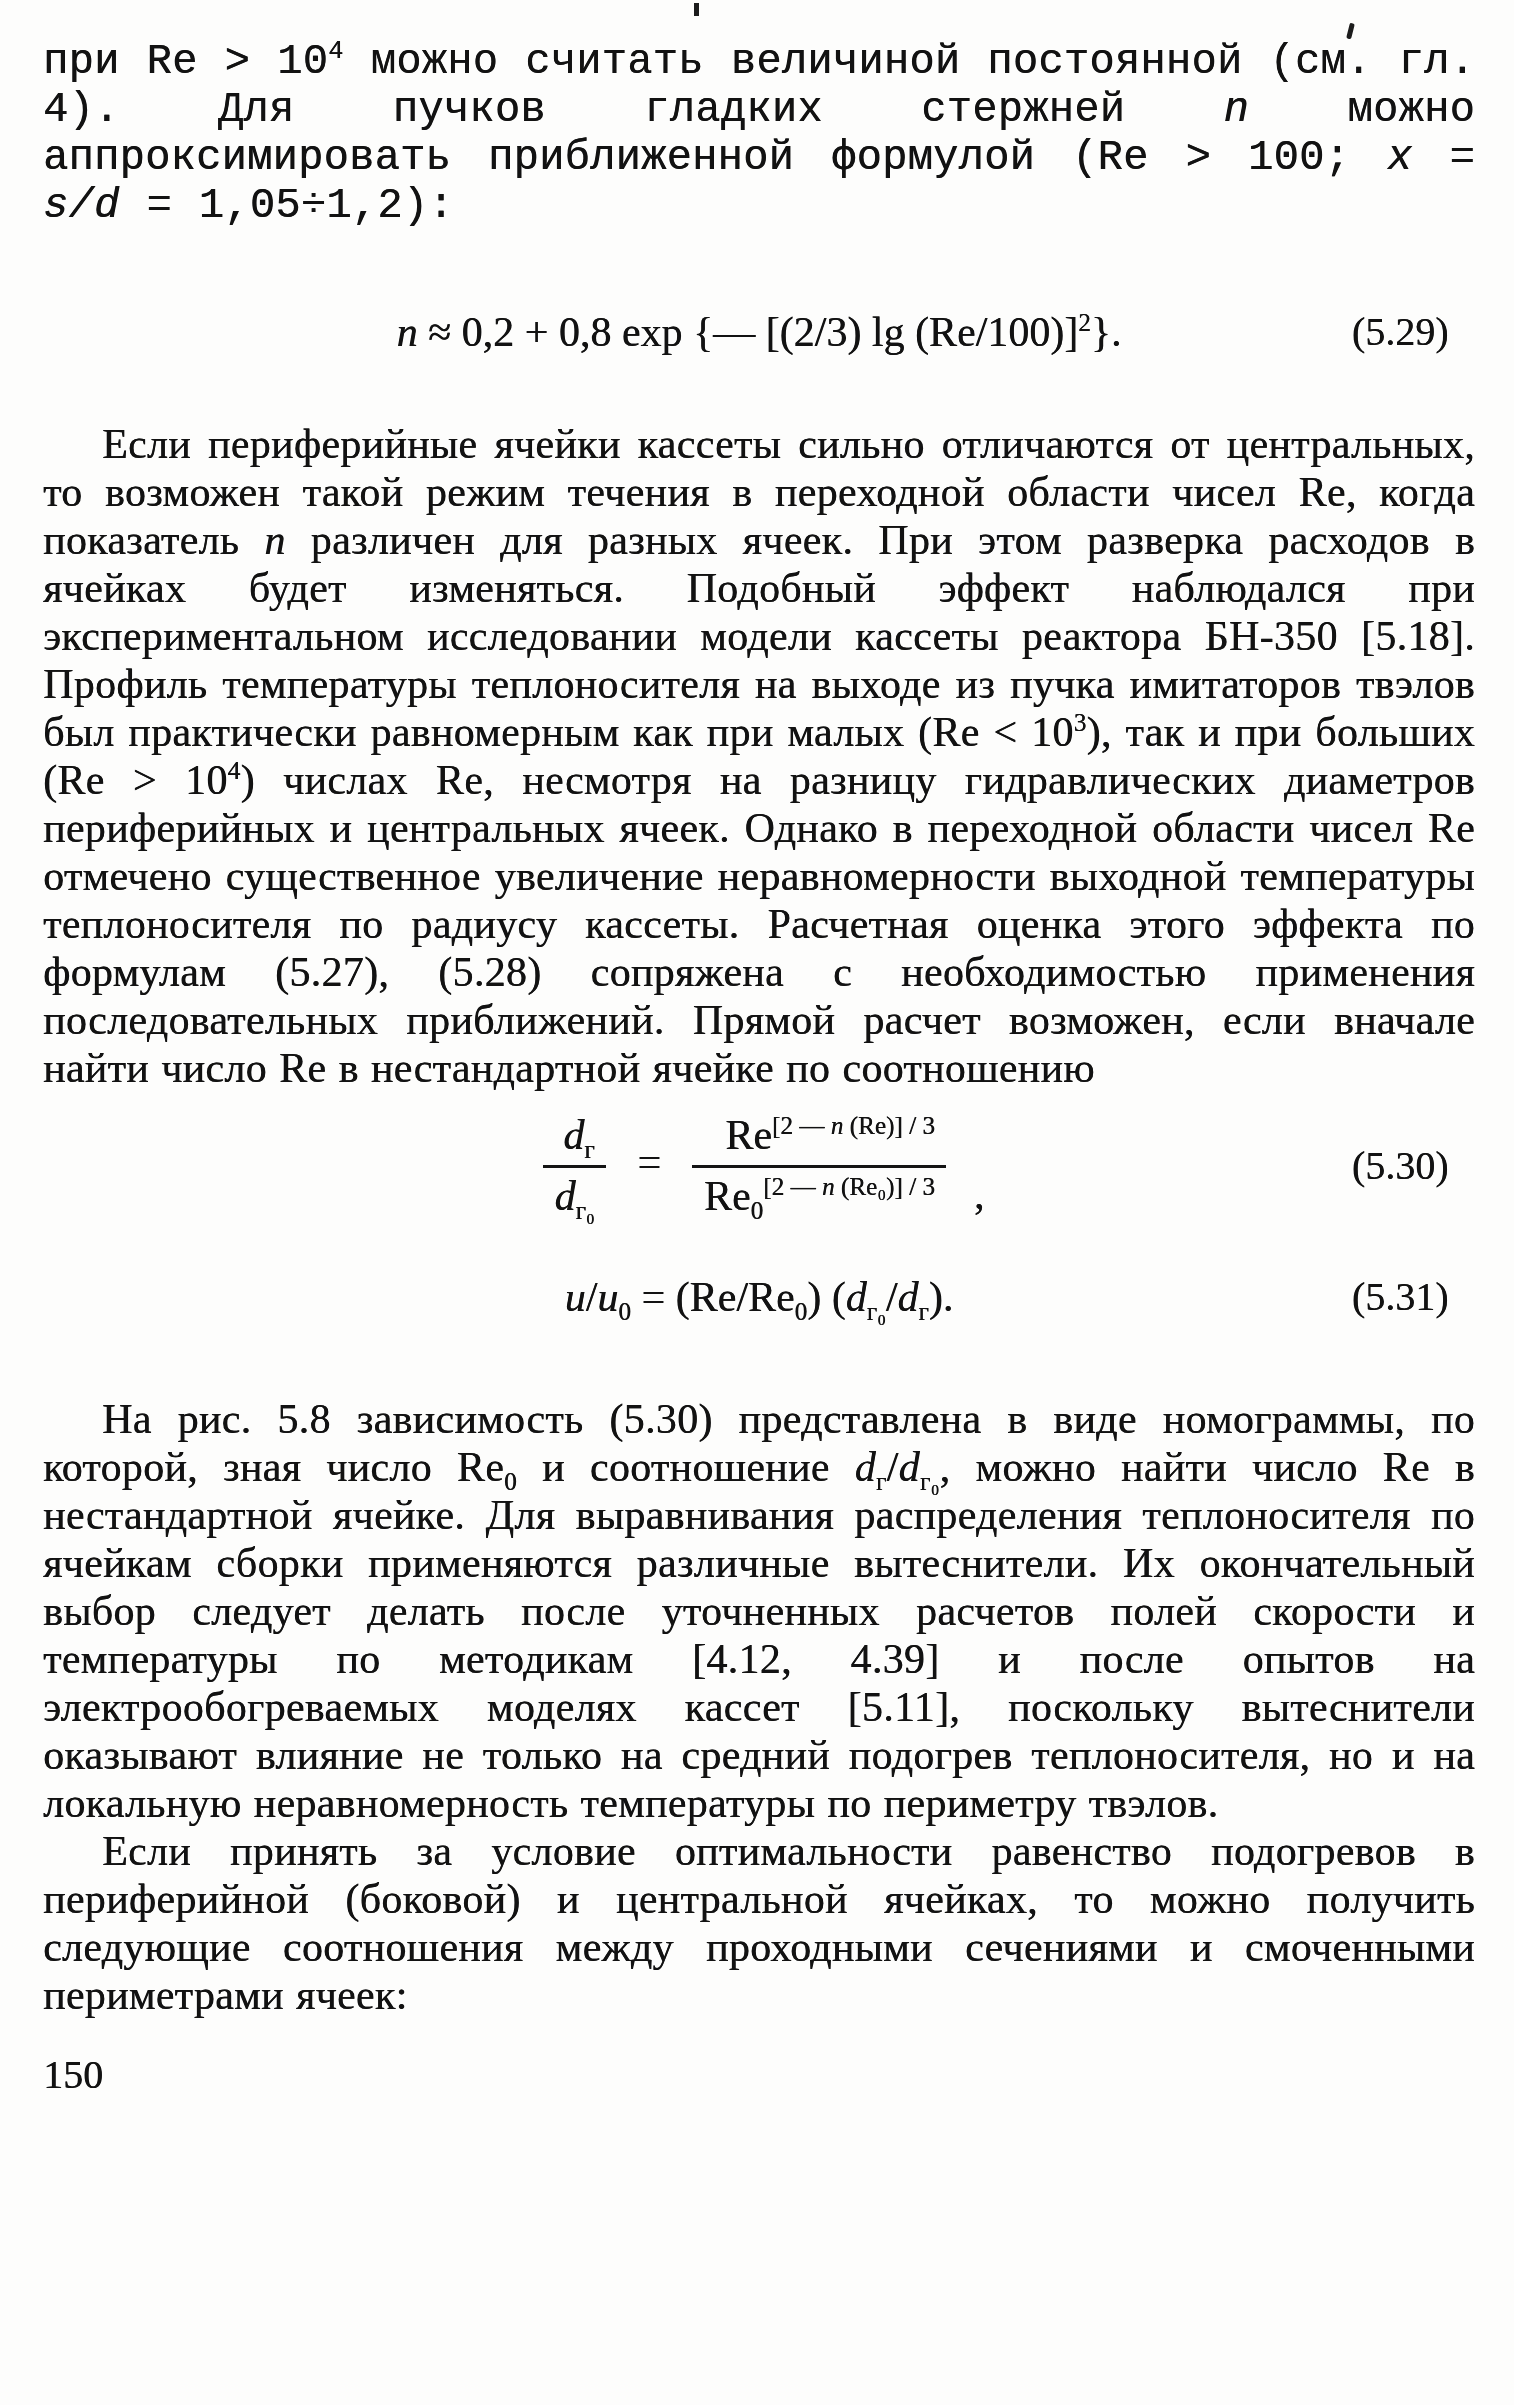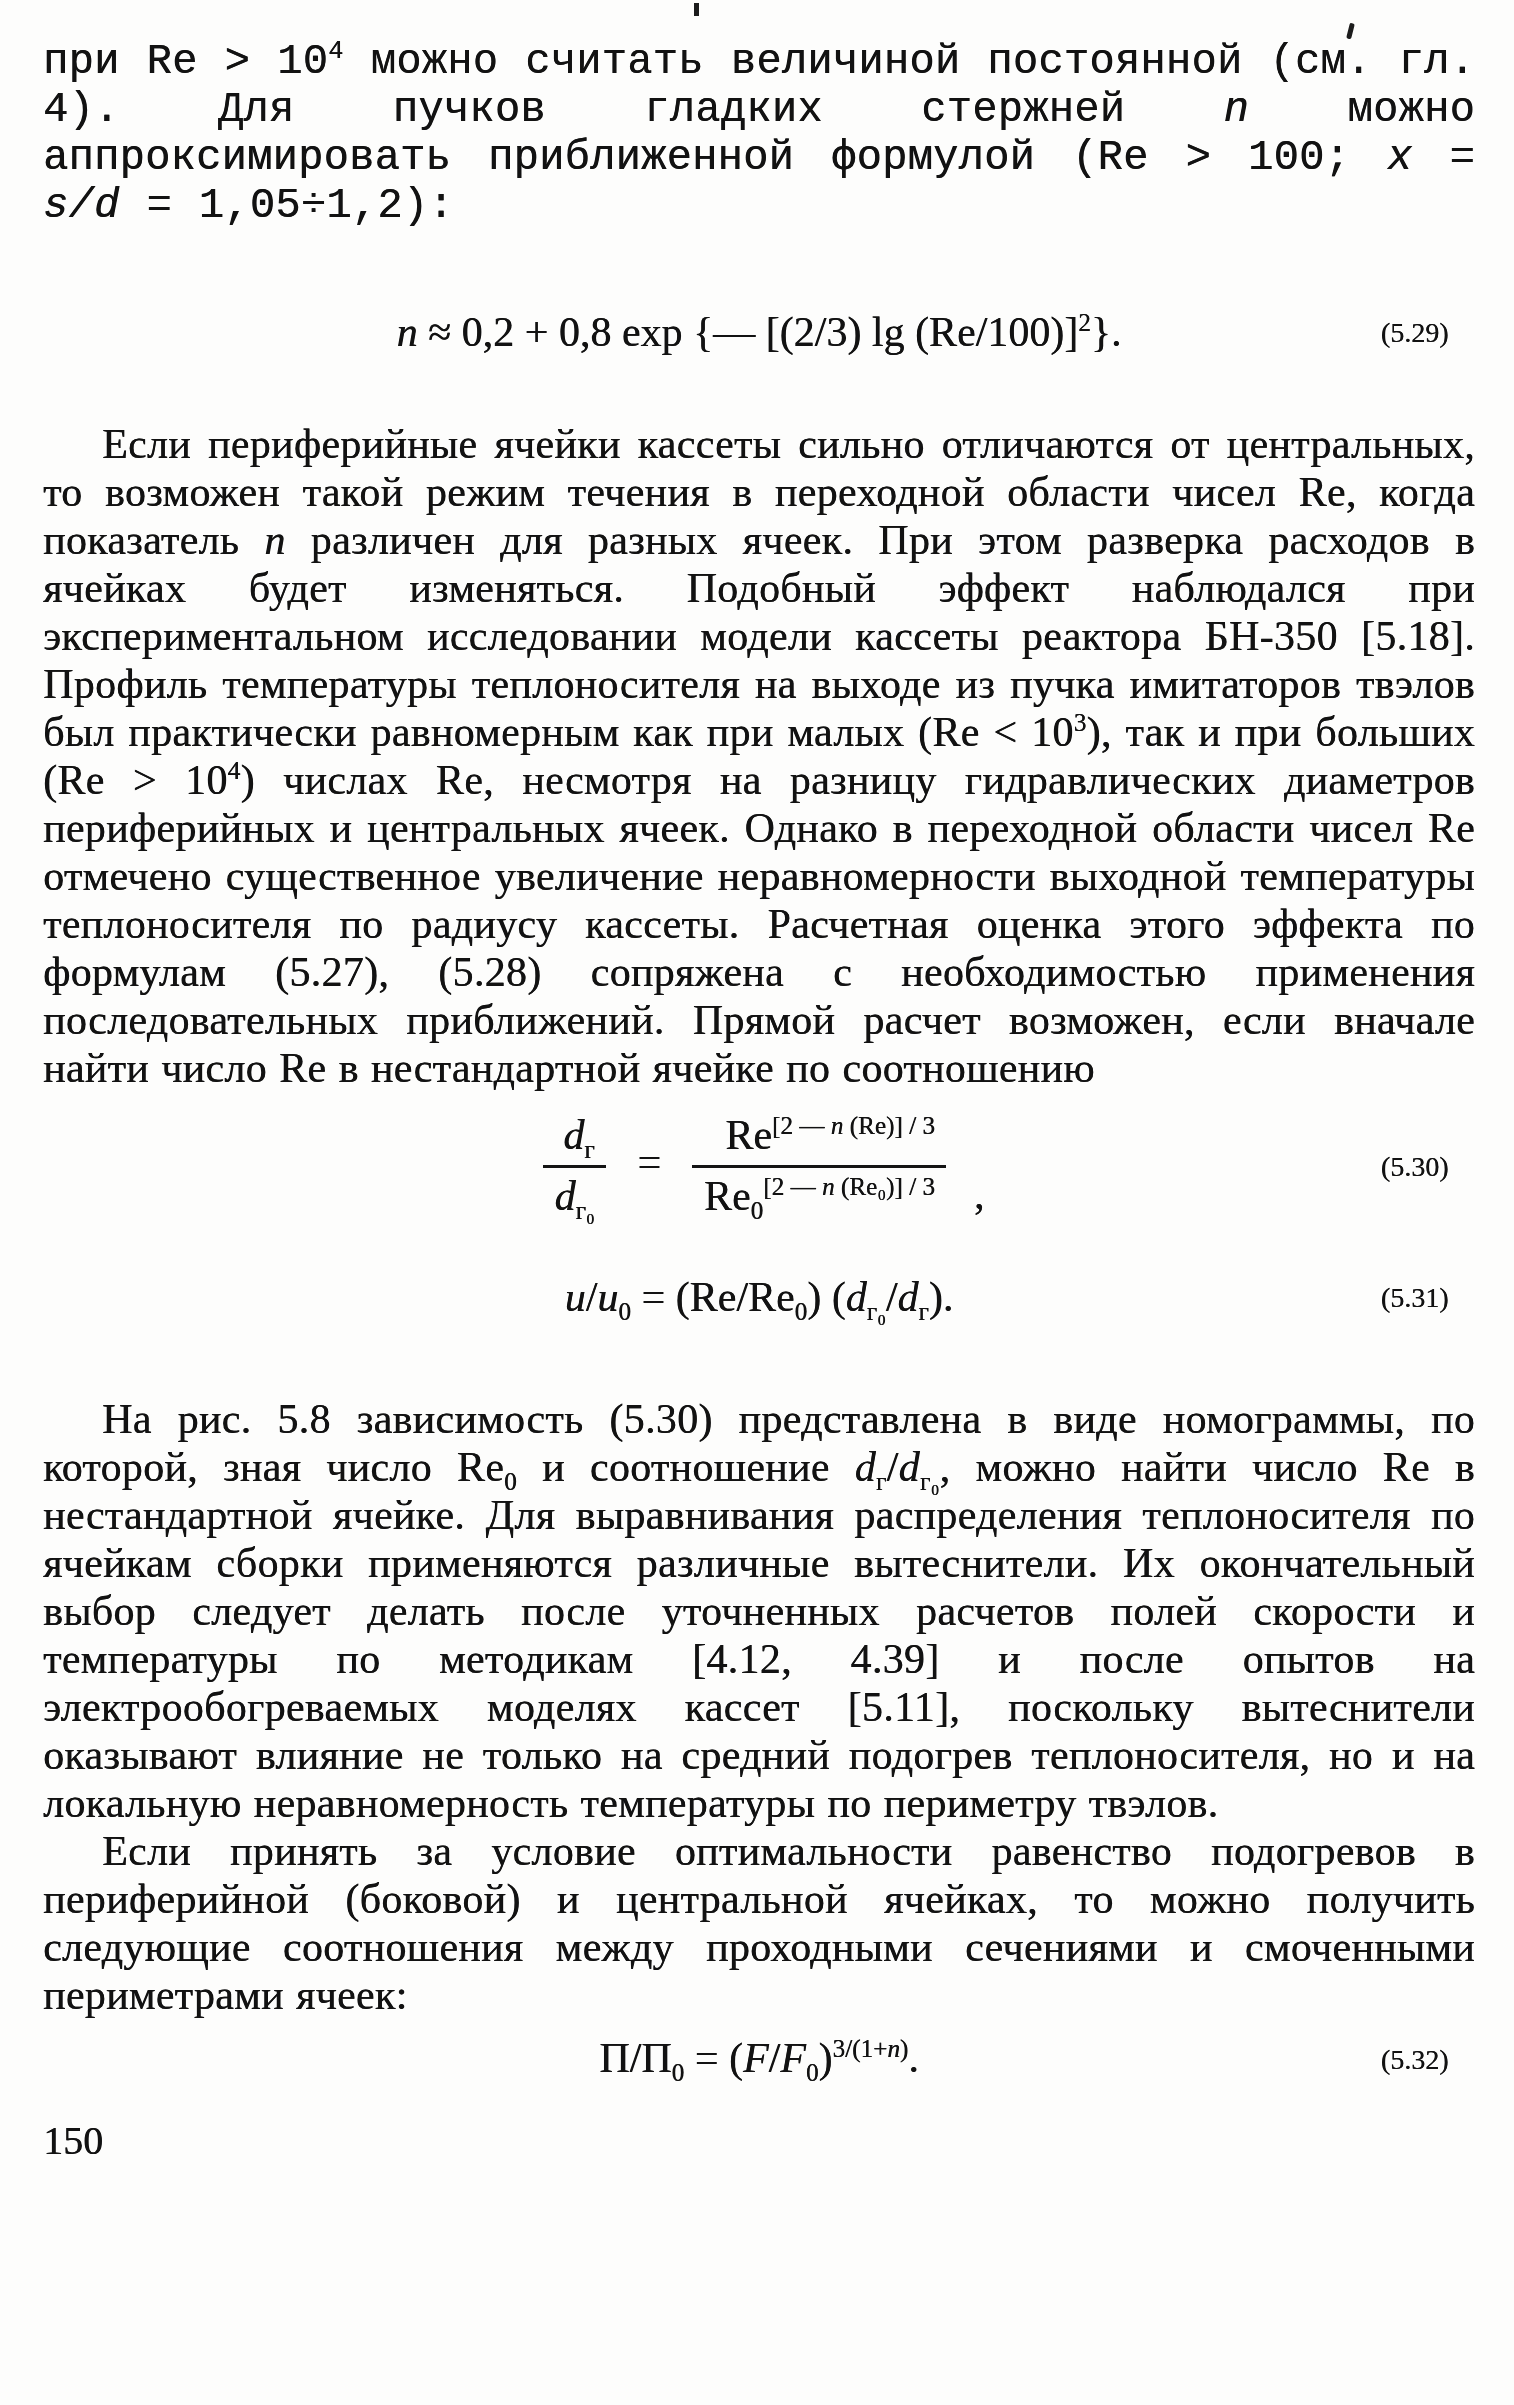--- a/index.html
+++ b/index.html
@@ -44,21 +44,21 @@
     line-height: 1.25;
     text-align: center;
     text-shadow: 0.4px 0 0 currentColor;
     white-space: nowrap;
   }
   .eq-no {
     position: absolute;
     right: 26.5px;
     top: 50%;
     transform: translateY(-50%);
-    font-size: 28px;
+    font-size: 40px;
   }
   .frac {
     display: inline-block;
     vertical-align: middle;
     text-align: right;
     margin: 0 9.5px;
   }
   .frac .num, .frac .den { display: block; padding: 2.8px 11.4px; }
   .frac .den { border-top: 3.8px solid #141414; }
   .eq-eq { margin: 0 11.4px; }
@@ -117,22 +117,18 @@
 
     <div class="equation eq531">
       <span class="eq-body"><span class="i">u</span><span>/</span><span class="i">u</span><span class="sub">0</span><span> = (Re/Re</span><span class="sub">0</span><span>) (</span><span class="i">d</span><span class="sub">г₀</span><span>/</span><span class="i">d</span><span class="sub">г</span><span>).</span></span>
       <span class="eq-no">(5.31)</span>
     </div>
 
     <p class="para indent"><span>На рис. 5.8 зависимость (5.30) представлена в виде номограммы, по которой, зная число Re</span><span class="sub">0</span><span> и соотношение </span><span class="i">d</span><span class="sub">г</span><span>/</span><span class="i">d</span><span class="sub">г₀</span><span>, можно найти число Re в нестандартной ячейке. Для выравнивания распределения теплоносителя по ячейкам сборки применяются различные вытеснители. Их окончательный выбор следует делать после уточненных расчетов полей скорости и температуры по методикам [4.12, 4.39] и после опытов на электрообогреваемых моделях кассет [5.11], поскольку вытеснители оказывают влияние не только на средний подогрев теплоносителя, но и на локальную неравномерность температуры по периметру твэлов.</span></p>
 
     <p class="para indent"><span>Если принять за условие оптимальности равенство подогревов в периферийной (боковой) и центральной ячейках, то можно получить следующие соотношения между проходными сечениями и смоченными периметрами ячеек:</span></p>
 
-    <div class="equation eq532">
-      <span class="eq-body"><span>П/П</span><span class="sub">0</span><span> = (</span><span class="i">F</span><span>/</span><span class="i">F</span><span class="sub">0</span><span>)</span><span class="sup">3/(1+</span><span class="sup i">n</span><span class="sup">)</span><span>.</span></span>
-      <span class="eq-no">(5.32)</span>
-    </div>
 
     <div class="page-number">150</div>
 
   </div>
 </div>
 
 
 </body></html>

